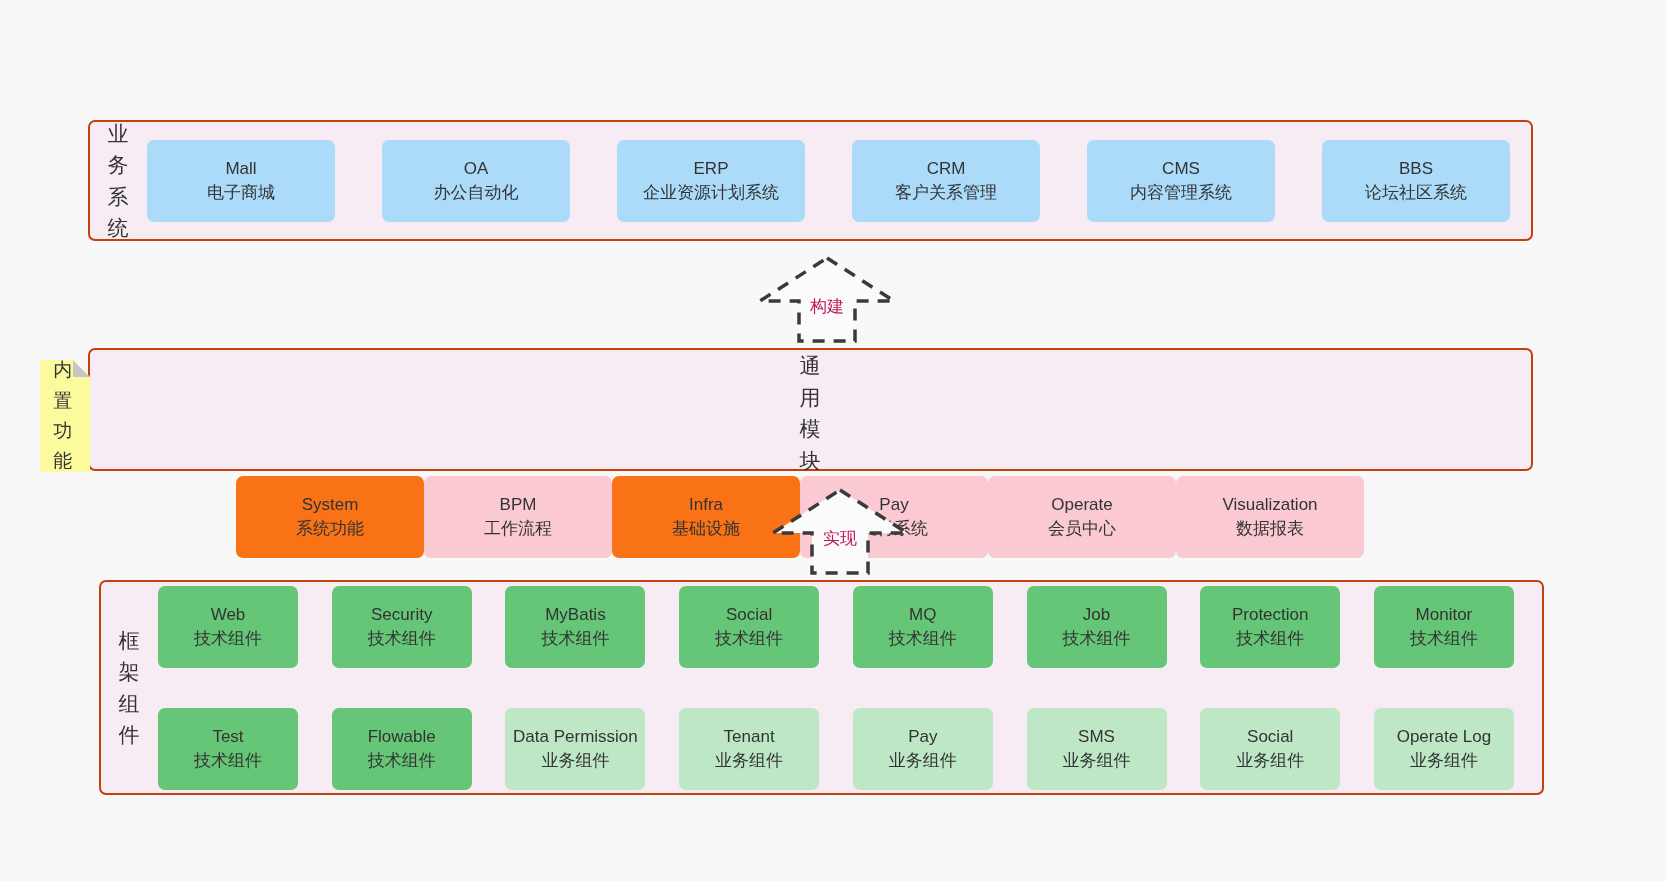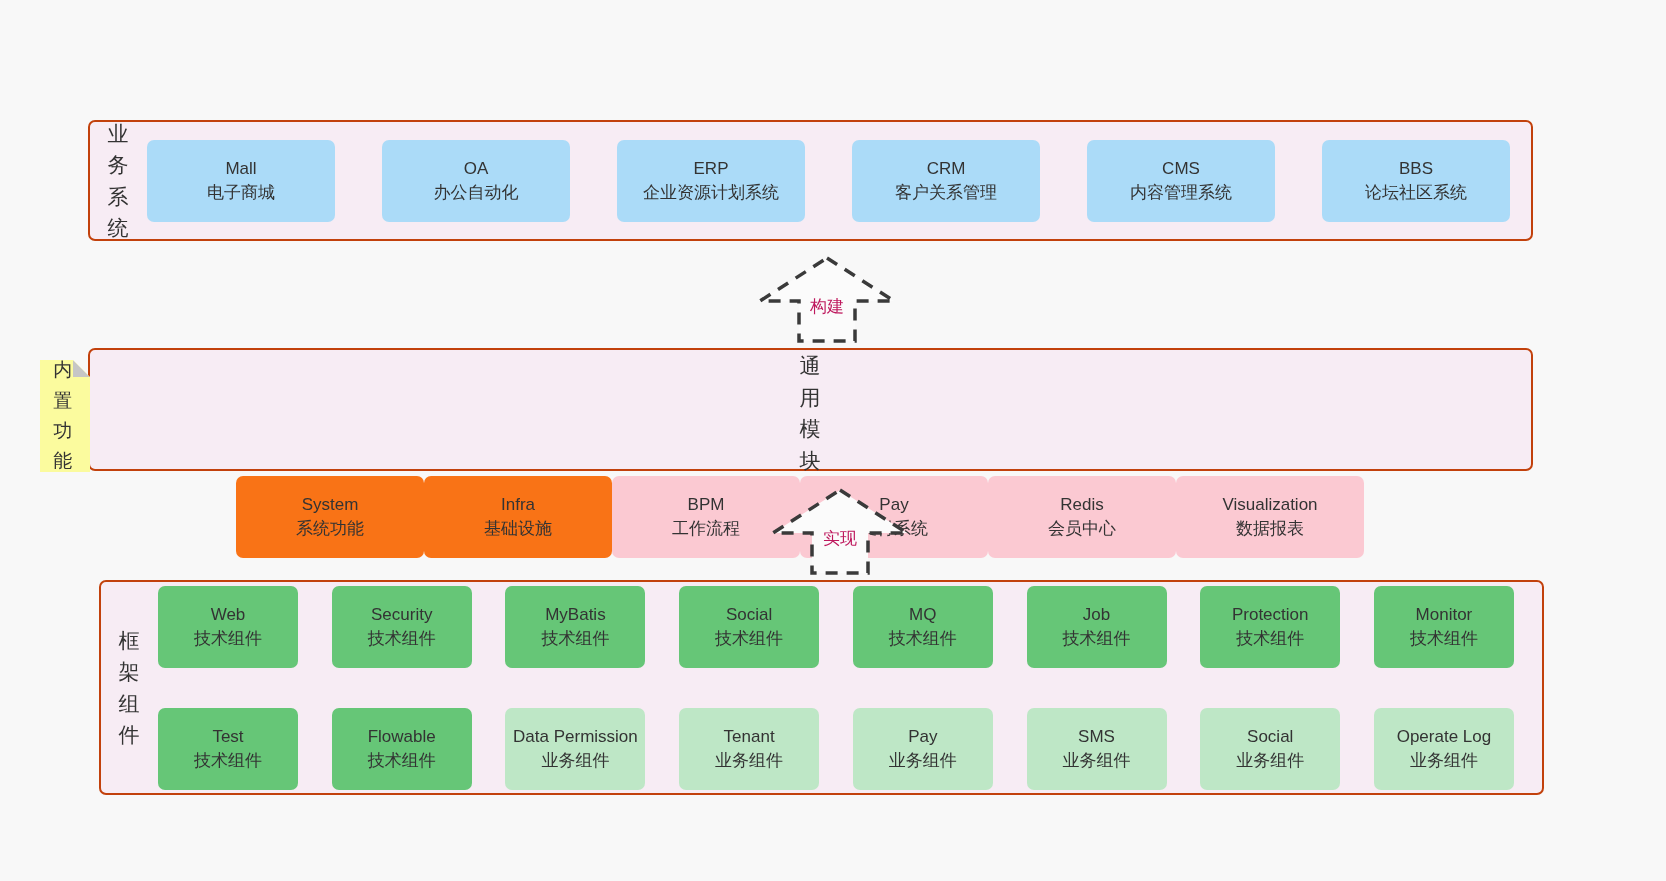--- a/index.html
+++ b/index.html
@@ -165,34 +165,34 @@
     <span class="fold"></span>
     <span class="sticky-text">内置功能</span>
   </div>
   <div class="layer" id="layer-2">
     <div class="layer-label">通用模块</div>
     <div class="boxes-6">
       <div class="box red">
         <div>System</div>
         <div>系统功能</div>
       </div>
+      <div class="box pink">
+        <div>BPM</div>
+        <div>工作流程</div>
+      </div>
       <div class="box red">
         <div>Infra</div>
         <div>基础设施</div>
       </div>
       <div class="box pink">
-        <div>BPM</div>
-        <div>工作流程</div>
-      </div>
-      <div class="box pink">
         <div>Pay</div>
         <div>支付系统</div>
       </div>
       <div class="box pink">
-        <div>Redis</div>
+        <div>Operate</div>
         <div>会员中心</div>
       </div>
       <div class="box pink">
         <div>Visualization</div>
         <div>数据报表</div>
       </div>
     </div>
   </div>
 
   <div class="arrow" id="arrow-2">

